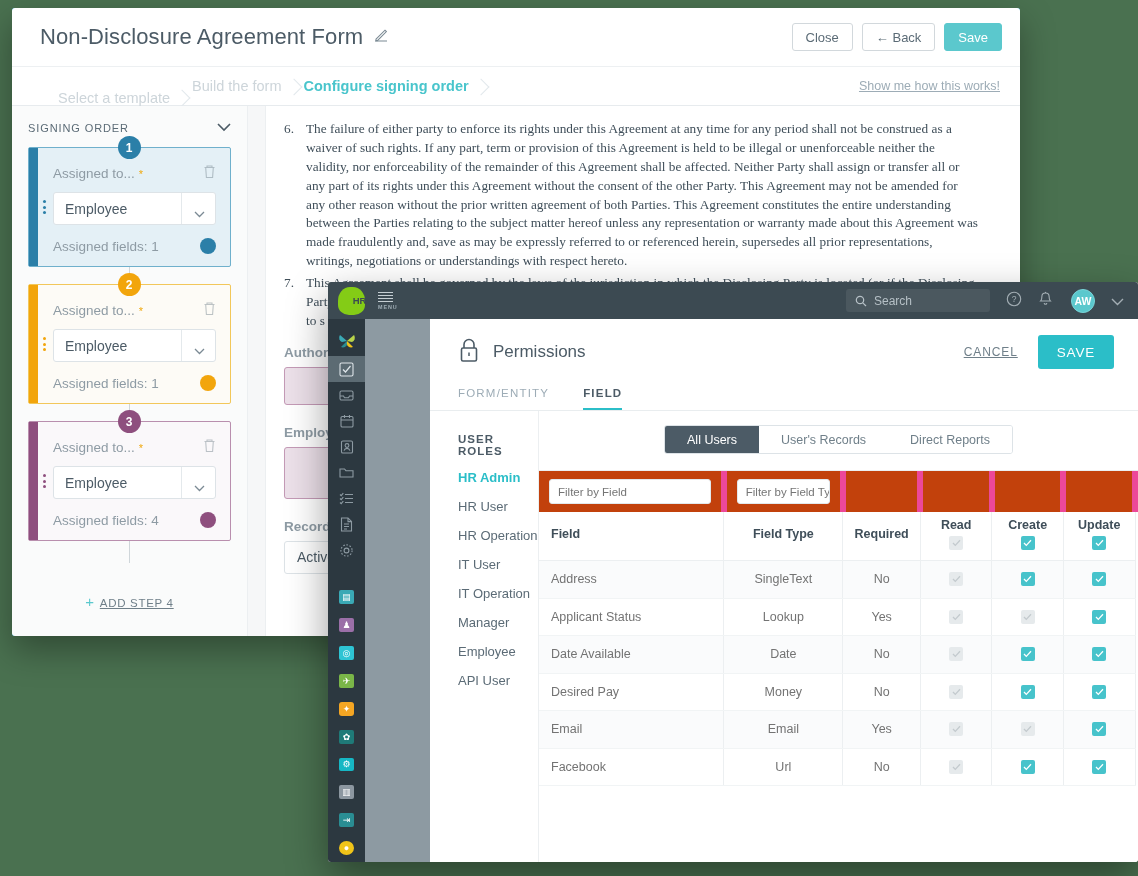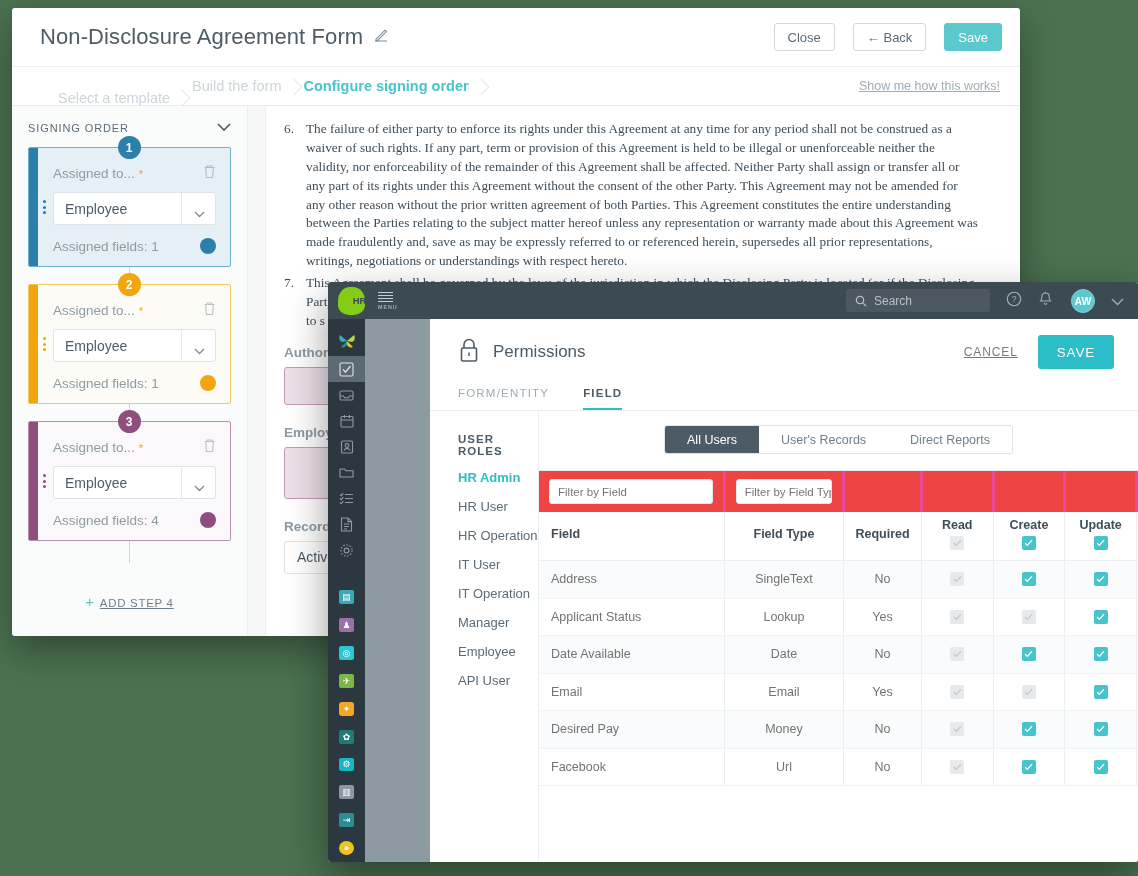--- a/index.html
+++ b/index.html
@@ -22,21 +22,21 @@
   }
   .w1-titlebar {
     height: 58px; display: flex; align-items: center;
     padding: 0 18px 0 28px; background: #fff;
   }
   .w1-title {
     font-size: 22px; color: #4c5b66; font-weight: 400;
     letter-spacing: .1px;
   }
   .pencil-icon { margin-left: 9px; display: inline-block; vertical-align: -2px; }
-  .w1-actions { margin-left: auto; display: flex; gap: 18px; align-items: flex-end; }
+  .w1-actions { margin-left: auto; display: flex; gap: 9px; align-items: flex-end; }
   .btn {
     height: 28px; padding: 0 13px; border-radius: 3px;
     border: 1px solid #d2d8dc; background: #fff; color: #5b6b76;
     font-size: 13px; font-family: inherit; cursor: pointer;
     display: flex; align-items: center; justify-content: center; gap: 5px;
     white-space: nowrap;
   }
   .btn-save {
     background: #5bc8cd; border-color: #5bc8cd; color: #fff;
   }
@@ -243,21 +243,21 @@
   .table-area { flex: 1; border-left: 1px solid #eceff1; display: flex; flex-direction: column; min-width: 0; }
   .segwrap { display: flex; justify-content: center; padding: 14px 0 16px; border-bottom: 1px solid #eceff1; }
   .seg { display: flex; border: 1px solid #dde3e7; border-radius: 3px; overflow: hidden; }
   .seg div {
     padding: 0 22px; height: 27px; display: flex; align-items: center;
     font-size: 12.5px; color: #6f7f89; cursor: pointer; background: #fff;
   }
   .seg div.on { background: #4c5b66; color: #fff; }
 
   table { width: 100%; border-collapse: collapse; table-layout: fixed; }
-  .filter-row td { border-right: 3px solid #ec4899; padding: 8px 10px; background:#ef4444; }
+  .filter-row td { border-right: 6px solid #ec4899; padding: 8px 10px; background:#c2410c; }
   .filter-in {
     width: 100%; height: 25px; border: 1px solid #e2e8ec; border-radius: 3px;
     font-size: 11.5px; color: #b9c3c9; padding-left: 8px; font-family: inherit;
     background:#fff;
   }
   thead th {
     font-size: 12.5px; color: #3f4e59; font-weight: bold; text-align: center;
     padding: 6px 0 10px; border-right: 1px solid #eceff1; border-bottom:1px solid #eceff1;
     vertical-align: middle;
   }
@@ -705,51 +705,51 @@
                             <path d="M1 4 3.3 6.4 8 1.3" stroke="#fff" stroke-width="1.3" fill="none"></path>
                           </svg>
                         </span></td>
                     <td><span class="cb on">
                           <svg width="9" height="8" viewBox="0 0 9 8">
                             <path d="M1 4 3.3 6.4 8 1.3" stroke="#fff" stroke-width="1.3" fill="none"></path>
                           </svg>
                         </span></td>
                   </tr>
                   <tr>
+                    <td class="left">Desired Pay</td>
+                    <td>Money</td>
+                    <td>No</td>
+                    <td><span class="cb off">
+                          <svg width="9" height="8" viewBox="0 0 9 8">
+                            <path d="M1 4 3.3 6.4 8 1.3" stroke="#c3cace" stroke-width="1.3" fill="none"></path>
+                          </svg>
+                        </span></td>
+                    <td><span class="cb on">
+                          <svg width="9" height="8" viewBox="0 0 9 8">
+                            <path d="M1 4 3.3 6.4 8 1.3" stroke="#fff" stroke-width="1.3" fill="none"></path>
+                          </svg>
+                        </span></td>
+                    <td><span class="cb on">
+                          <svg width="9" height="8" viewBox="0 0 9 8">
+                            <path d="M1 4 3.3 6.4 8 1.3" stroke="#fff" stroke-width="1.3" fill="none"></path>
+                          </svg>
+                        </span></td>
+                  </tr>
+                  <tr>
                     <td class="left">Email</td>
                     <td>Email</td>
                     <td>Yes</td>
                     <td><span class="cb off">
                           <svg width="9" height="8" viewBox="0 0 9 8">
                             <path d="M1 4 3.3 6.4 8 1.3" stroke="#c3cace" stroke-width="1.3" fill="none"></path>
                           </svg>
                         </span></td>
                     <td><span class="cb off">
                           <svg width="9" height="8" viewBox="0 0 9 8">
                             <path d="M1 4 3.3 6.4 8 1.3" stroke="#c3cace" stroke-width="1.3" fill="none"></path>
-                          </svg>
-                        </span></td>
-                    <td><span class="cb on">
-                          <svg width="9" height="8" viewBox="0 0 9 8">
-                            <path d="M1 4 3.3 6.4 8 1.3" stroke="#fff" stroke-width="1.3" fill="none"></path>
-                          </svg>
-                        </span></td>
-                  </tr>
-                  <tr>
-                    <td class="left">Desired Pay</td>
-                    <td>Money</td>
-                    <td>No</td>
-                    <td><span class="cb off">
-                          <svg width="9" height="8" viewBox="0 0 9 8">
-                            <path d="M1 4 3.3 6.4 8 1.3" stroke="#c3cace" stroke-width="1.3" fill="none"></path>
-                          </svg>
-                        </span></td>
-                    <td><span class="cb on">
-                          <svg width="9" height="8" viewBox="0 0 9 8">
-                            <path d="M1 4 3.3 6.4 8 1.3" stroke="#fff" stroke-width="1.3" fill="none"></path>
                           </svg>
                         </span></td>
                     <td><span class="cb on">
                           <svg width="9" height="8" viewBox="0 0 9 8">
                             <path d="M1 4 3.3 6.4 8 1.3" stroke="#fff" stroke-width="1.3" fill="none"></path>
                           </svg>
                         </span></td>
                   </tr>
                   <tr>
                     <td class="left">Facebook</td>

